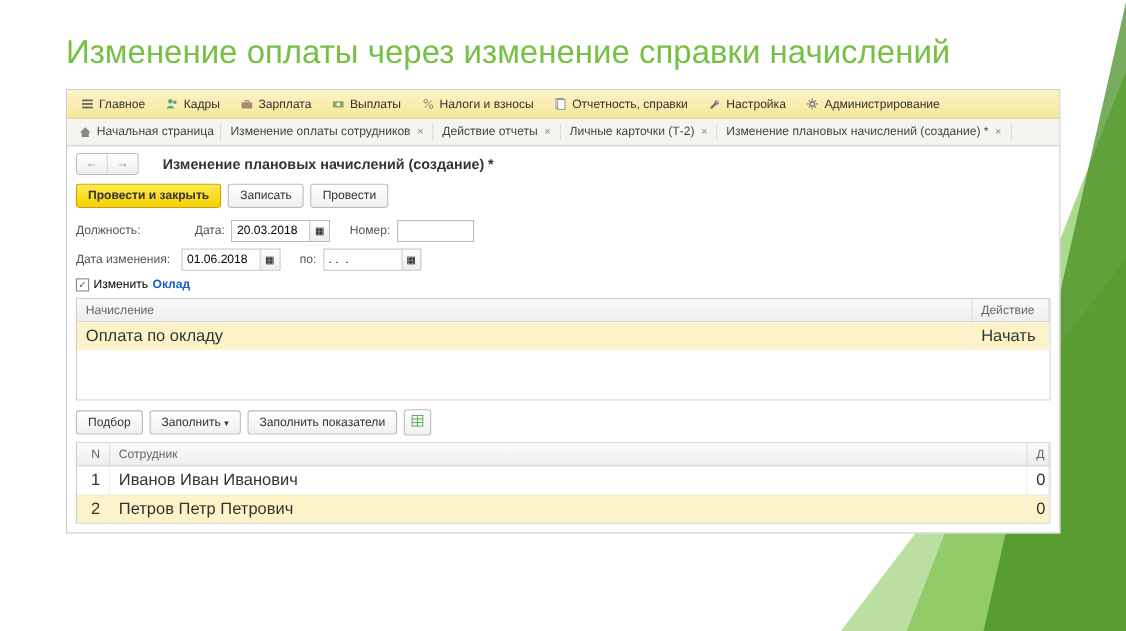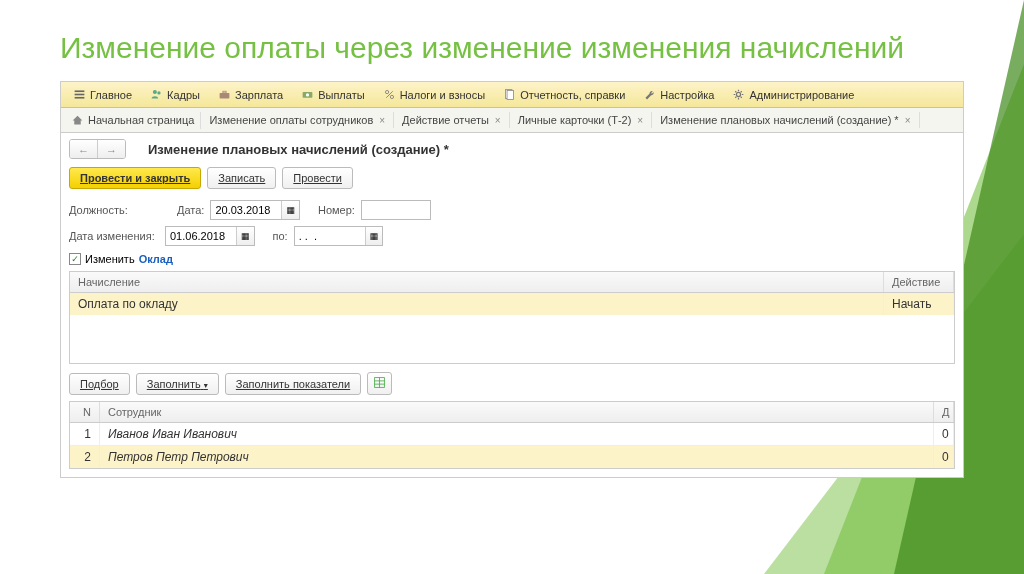--- a/index.html
+++ b/index.html
@@ -12,51 +12,51 @@
 .tabs-row { background: #f5f5f0; border-bottom: 1px solid #ccc; display: flex; align-items: center; height: 24px; padding: 12px 4px; }
 .tab { display: flex; align-items: center; gap: 4px; padding: 2px 8px; border-right: 1px solid #ddd; font-size: 11px; color: #444; cursor: pointer; }
 .tab.home { padding: 2px 6px; }
 .tab .close { color: #888; font-size: 10px; cursor: pointer; margin-left: 2px; }
 .toolbar-row { display: flex; align-items: center; padding: 6px 8px; gap: 6px; }
 .nav-btns { display: flex; gap: 0; border: 1px solid #bbb; border-radius: 3px; overflow: hidden; }
 .nav-btn { padding: 3px 8px; background: linear-gradient(#fff,#eee); border: none; cursor: pointer; font-size: 11px; color: #888; }
 .nav-btn:first-child { border-right: 1px solid #ccc; }
 .page-title { font-weight: bold; font-size: 13px; margin-left: 16px; color: #333; }
 .buttons-row { display: flex; gap: 6px; padding: 2px 8px 8px 8px; }
-.btn { padding: 4px 10px; border: 1px solid #bbb; border-radius: 3px; background: linear-gradient(#fff,#f0f0f0); cursor: pointer; font-size: 11px; color: #333; text-decoration: underline; }
+.btn { padding: 4px 10px; border: 1px solid #bbb; border-radius: 3px; background: linear-gradient(#fff,#f0f0f0); cursor: pointer; font-size: 11px; color: #333; }
 .btn.primary { background: linear-gradient(#ffe94d,#f5d000); border-color: #c7a800; font-weight: bold; }
 .form-row { display: flex; align-items: center; padding: 3px 8px; gap: 6px; font-size: 11px; }
 .form-label { color: #555; min-width: 90px; }
 .form-input { border: 1px solid #bbb; padding: 2px 4px; font-size: 11px; height: 20px; background: #fff; }
 .input-group { display: flex; border: 1px solid #bbb; }
 .input-group input { border: none; padding: 2px 4px; font-size: 11px; height: 18px; }
 .input-group .ibtn { border-left: 1px solid #ccc; padding: 0 4px; background: linear-gradient(#fff,#eee); cursor: pointer; display: flex; align-items: center; font-size: 9px; }
 .checkbox-row { display: flex; align-items: center; gap: 4px; padding: 4px 8px; }
 .checkbox { width: 12px; height: 12px; border: 1px solid #888; background: #fff; display: inline-flex; align-items: center; justify-content: center; font-size: 9px; color: #2a7a2a; }
 .link-text { color: #1a5fbf; font-weight: bold; }
 .table-section { margin: 2px 8px; border: 1px solid #ccc; }
 .table-header { display: flex; background: linear-gradient(#fafafa,#eee); border-bottom: 1px solid #ccc; }
 .th { padding: 4px 8px; font-size: 11px; color: #666; border-right: 1px solid #ddd; }
 .table-row { display: flex; }
 .table-row.highlight { background: #fdf3c8; }
-.td { padding: 4px 8px; font-size: 12px; color: #333; border-right: 1px solid #eee; }
+.td { padding: 4px 8px; font-size: 15px; color: #333; border-right: 1px solid #eee; }
 .table-body { height: 70px; overflow: hidden; background: #fff; }
 .lower-buttons { display: flex; gap: 6px; padding: 6px 8px; align-items: center; }
 .lower-table { margin: 0 8px 8px 8px; border: 1px solid #ccc; }
 .lower-table .table-header .th.n { width: 30px; text-align: right; }
 .lower-table .td.n { width: 30px; text-align: right; }
-.lower-table .td.name { flex: 1; font-style: italic; }
+.lower-table .td.name { flex: 1; }
 .decor-triangle1 { position: absolute; bottom: 0; right: 0; width: 0; height: 0; border-left: 260px solid transparent; border-bottom: 340px solid rgba(118,192,67,0.5); z-index: -1; }
 .decor-triangle2 { position: absolute; bottom: 0; right: 0; width: 0; height: 0; border-left: 200px solid transparent; border-bottom: 510px solid rgba(118,192,67,0.6); z-index: -1; }
 .decor-triangle3 { position: absolute; bottom: 0; right: 0; width: 0; height: 0; border-left: 130px solid transparent; border-bottom: 574px solid rgba(63,137,25,0.7); z-index: -1; }
 </style>
 </head>
 <body>
 
-<div class="slide-title">Изменение оплаты через изменение изменения начислений</div>
+<div class="slide-title">Изменение оплаты через изменение справки начислений</div>
 
 <div class="app-window">
 
   <div class="topbar">
     <div class="topbar-item">
       <span class="icon"><svg viewBox="0 0 16 16">
             <rect x="2" y="3" width="12" height="2" fill="#666"></rect>
             <rect x="2" y="7" width="12" height="2" fill="#666"></rect>
             <rect x="2" y="11" width="12" height="2" fill="#666"></rect>
           </svg></span>

